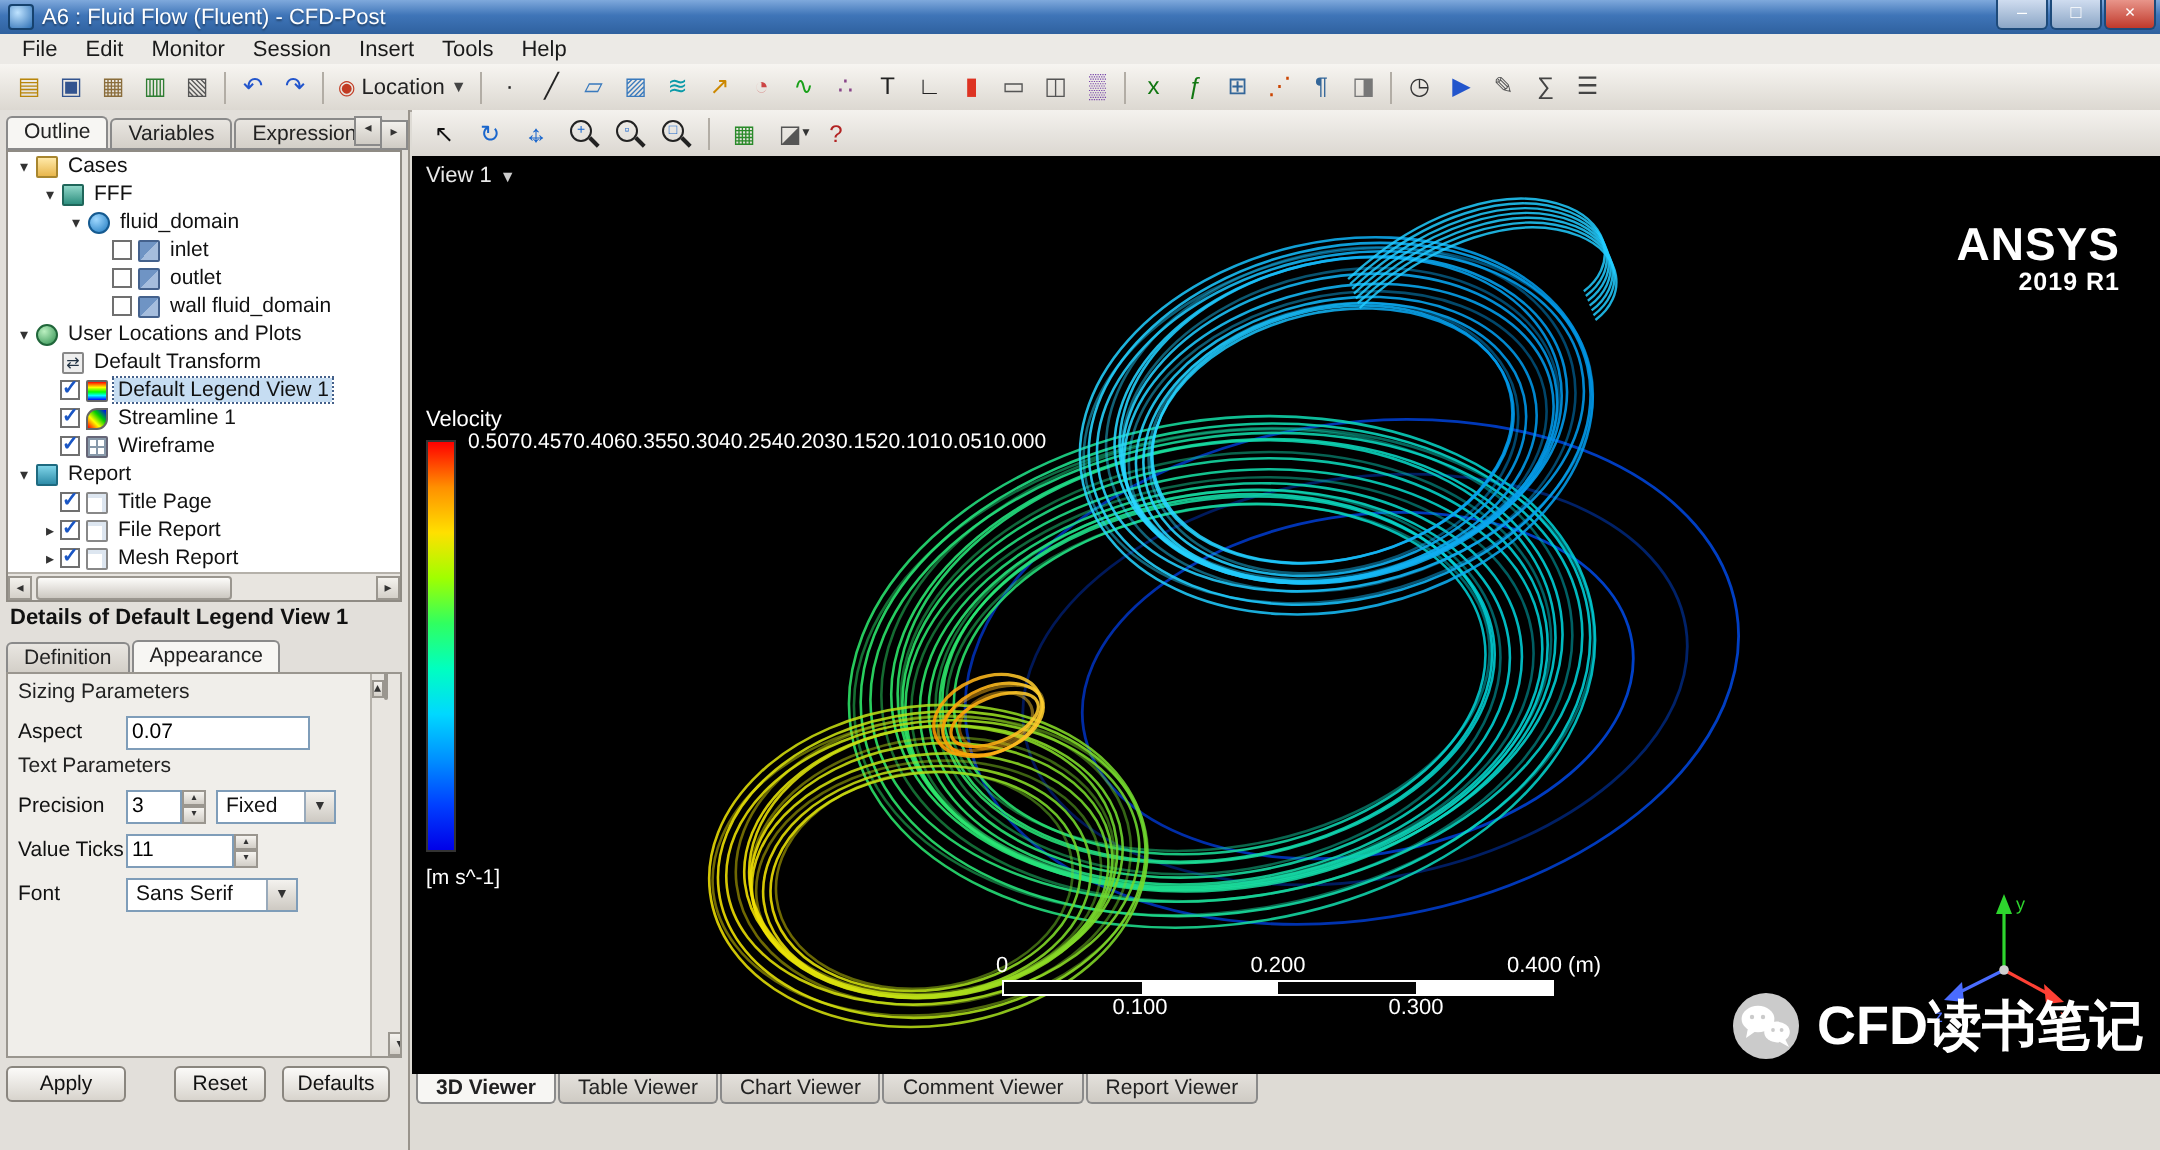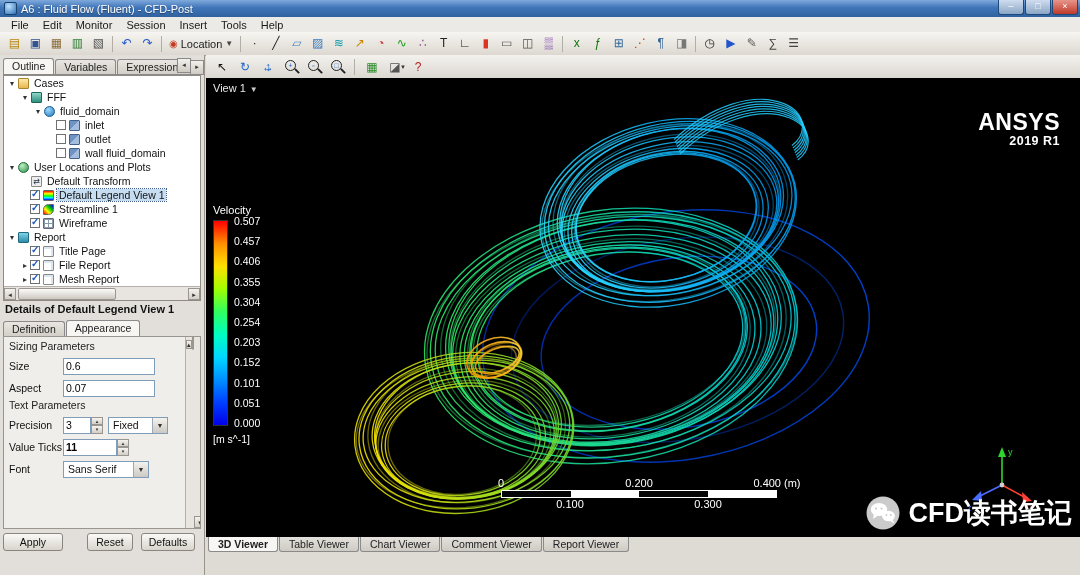--- a/index.html
+++ b/index.html
@@ -128,21 +128,21 @@
   #view-label .dd{font-size:8px;margin-left:4px;color:#ccc;}
 
   #ansys-logo{position:absolute;top:32px;right:20px;text-align:right;color:#fff;}
   #logo-line1{font-size:23px;font-weight:bold;letter-spacing:.5px;line-height:24px;}
   #logo-line2{font-size:12.5px;font-weight:bold;letter-spacing:.5px;}
 
   #legend{position:absolute;left:7px;top:126px;color:#fff;}
   #legend-title{font-size:11px;margin-bottom:4px;}
   #legend-body{display:flex;}
   #legend-bar{width:13px;height:204px;border:1px solid #333;}
-  #legend-labels{display:flex;flex-direction:column;justify-content:space-between;
+  #legend-labels{display:flex;flex-direction:row;justify-content:space-between;
     height:212px;margin:-4px 0 0 6px;}
   .legend-value{font-size:10.5px;line-height:10px;}
   #legend-unit{font-size:10.5px;margin-top:5px;}
 
   #ruler{position:absolute;left:295px;top:399px;width:276px;color:#fff;font-size:11px;}
   #ruler-top,#ruler-bottom{position:relative;height:13px;}
   #ruler-top span,#ruler-bottom span{position:absolute;transform:translateX(-50%);white-space:nowrap;}
   #ruler-bar{height:8px;border:1px solid #fff;display:flex;box-sizing:border-box;}
   #ruler-bar div{flex:1;}
 
@@ -331,24 +331,20 @@
 
     <div id="details-header">
       <b><span>Details of</span>
       <span>Default Legend View 1</span></b>
     </div>
     <div id="details-tabs"><span class="tab">Definition</span><span class="tab active">Appearance</span></div>
 
     <div id="form-box">
       <div class="form-section">Sizing Parameters</div>
       <div class="form-row">
-        <span class="flabel">Size</span>
-        <input class="ftext w-size" value="0.6" style="">
-      </div>
-      <div class="form-row">
         <span class="flabel">Aspect</span>
         <input class="ftext w-size" value="0.07" style="">
       </div>
       <div class="form-section">Text Parameters</div>
       <div class="form-row">
         <span class="flabel">Precision</span>
         <span class="fspin">
           <input class="ftext" style="width: 22px;" value="3">
           <span class="spin-btns">
               <span>▴</span>
@@ -356,21 +352,21 @@
             </span>
         </span>
         <span class="fdrop" style="width:60px;margin-left:5px;">
           <span class="fdrop-text">Fixed</span>
           <span class="dd-btn">▼</span>
         </span>
       </div>
       <div class="form-row">
         <span class="flabel">Value Ticks</span>
         <span class="fspin">
-          <input class="ftext" style="width: 48px; font-weight: bold;" value="11">
+          <input class="ftext" style="width: 48px;" value="11">
           <span class="spin-btns">
               <span>▴</span>
               <span>▾</span>
             </span>
         </span>
       </div>
       <div class="form-row">
         <span class="flabel">Font</span>
         <span class="fdrop" style="width:86px;">
           <span class="fdrop-text">Sans Serif</span>

